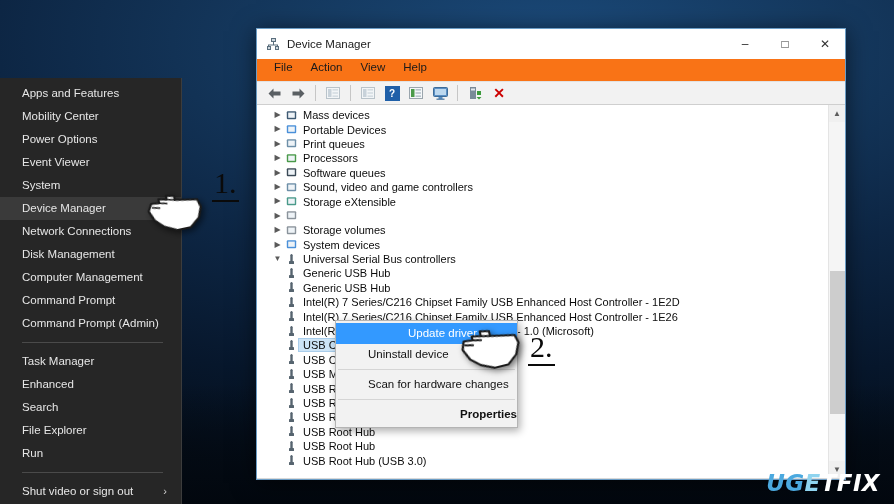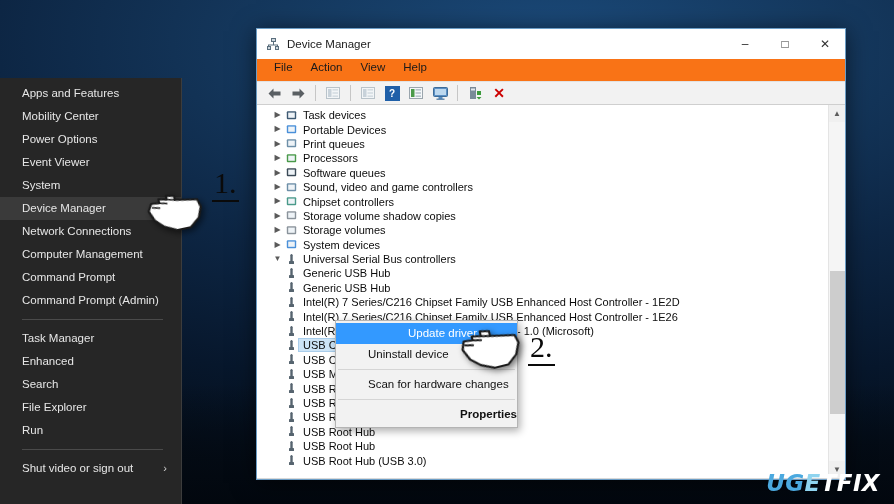--- a/index.html
+++ b/index.html
@@ -180,20 +180,21 @@
 <div id="desktop"></div>
 
 <div id="winx">
     <div class="wx-item"><span>Apps and Features</span></div>
     <div class="wx-item"><span>Mobility Center</span></div>
     <div class="wx-item"><span>Power Options</span></div>
     <div class="wx-item"><span>Event Viewer</span></div>
     <div class="wx-item"><span>System</span></div>
     <div class="wx-item sel"><span>Device Manager</span></div>
     <div class="wx-item"><span>Network Connections</span></div>
+    <div class="wx-item"><span>Disk Management</span></div>
     <div class="wx-item"><span>Computer Management</span></div>
     <div class="wx-item"><span>Command Prompt</span></div>
     <div class="wx-item"><span>Command Prompt (Admin)</span></div>
     <div class="wx-sep"></div>
     <div class="wx-item"><span>Task Manager</span></div>
     <div class="wx-item"><span>Enhanced</span></div>
     <div class="wx-item"><span>Search</span></div>
     <div class="wx-item"><span>File Explorer</span></div>
     <div class="wx-item"><span>Run</span></div>
     <div class="wx-sep"></div>
@@ -301,21 +302,21 @@
   <div class="tree-wrap">
     <div class="tree" id="tree">
         <div class="row">
           <span class="arrow">▶</span>
           <span class="ico">
             <svg width="11" height="11" viewBox="0 0 11 11">
               <rect x="0.8" y="1.2" width="9.4" height="8" rx="1" fill="#3e5a73"></rect>
               <rect x="2.2" y="2.6" width="6.6" height="5.2" fill="#eef3f7"></rect>
             </svg>
           </span>
-          <span class="lbl">Task devices</span>
+          <span class="lbl">Mass devices</span>
         </div>
         <div class="row">
           <span class="arrow">▶</span>
           <span class="ico">
             <svg width="11" height="11" viewBox="0 0 11 11">
               <rect x="0.8" y="1.2" width="9.4" height="8" rx="1" fill="#4a90d9"></rect>
               <rect x="2.2" y="2.6" width="6.6" height="5.2" fill="#eef3f7"></rect>
             </svg>
           </span>
           <span class="lbl">Portable Devices</span>
@@ -361,31 +362,30 @@
           <span class="lbl">Sound, video and game controllers</span>
         </div>
         <div class="row">
           <span class="arrow">▶</span>
           <span class="ico">
             <svg width="11" height="11" viewBox="0 0 11 11">
               <rect x="0.8" y="1.2" width="9.4" height="8" rx="1" fill="#4a9a8a"></rect>
               <rect x="2.2" y="2.6" width="6.6" height="5.2" fill="#eef3f7"></rect>
             </svg>
           </span>
-          <span class="lbl">Chipset controllers</span>
+          <span class="lbl">Storage eXtensible</span>
         </div>
         <div class="row">
           <span class="arrow">▶</span>
           <span class="ico">
             <svg width="11" height="11" viewBox="0 0 11 11">
               <rect x="0.8" y="1.2" width="9.4" height="8" rx="1" fill="#8a939b"></rect>
               <rect x="2.2" y="2.6" width="6.6" height="5.2" fill="#eef3f7"></rect>
             </svg>
           </span>
-          <span class="lbl">Storage volume shadow copies</span>
         </div>
         <div class="row">
           <span class="arrow">▶</span>
           <span class="ico">
             <svg width="11" height="11" viewBox="0 0 11 11">
               <rect x="0.8" y="1.2" width="9.4" height="8" rx="1" fill="#8a939b"></rect>
               <rect x="2.2" y="2.6" width="6.6" height="5.2" fill="#eef3f7"></rect>
             </svg>
           </span>
           <span class="lbl">Storage volumes</span>

